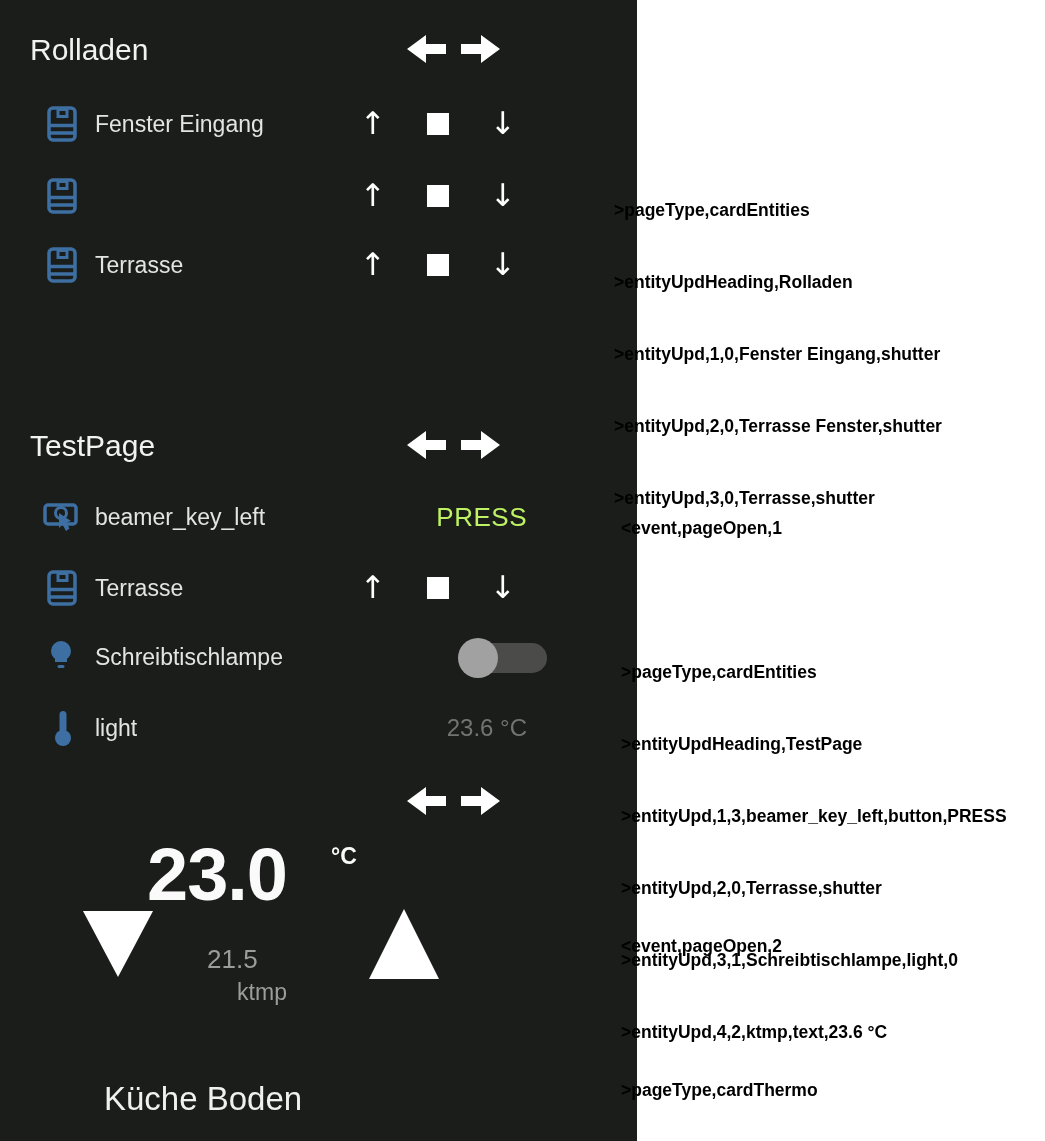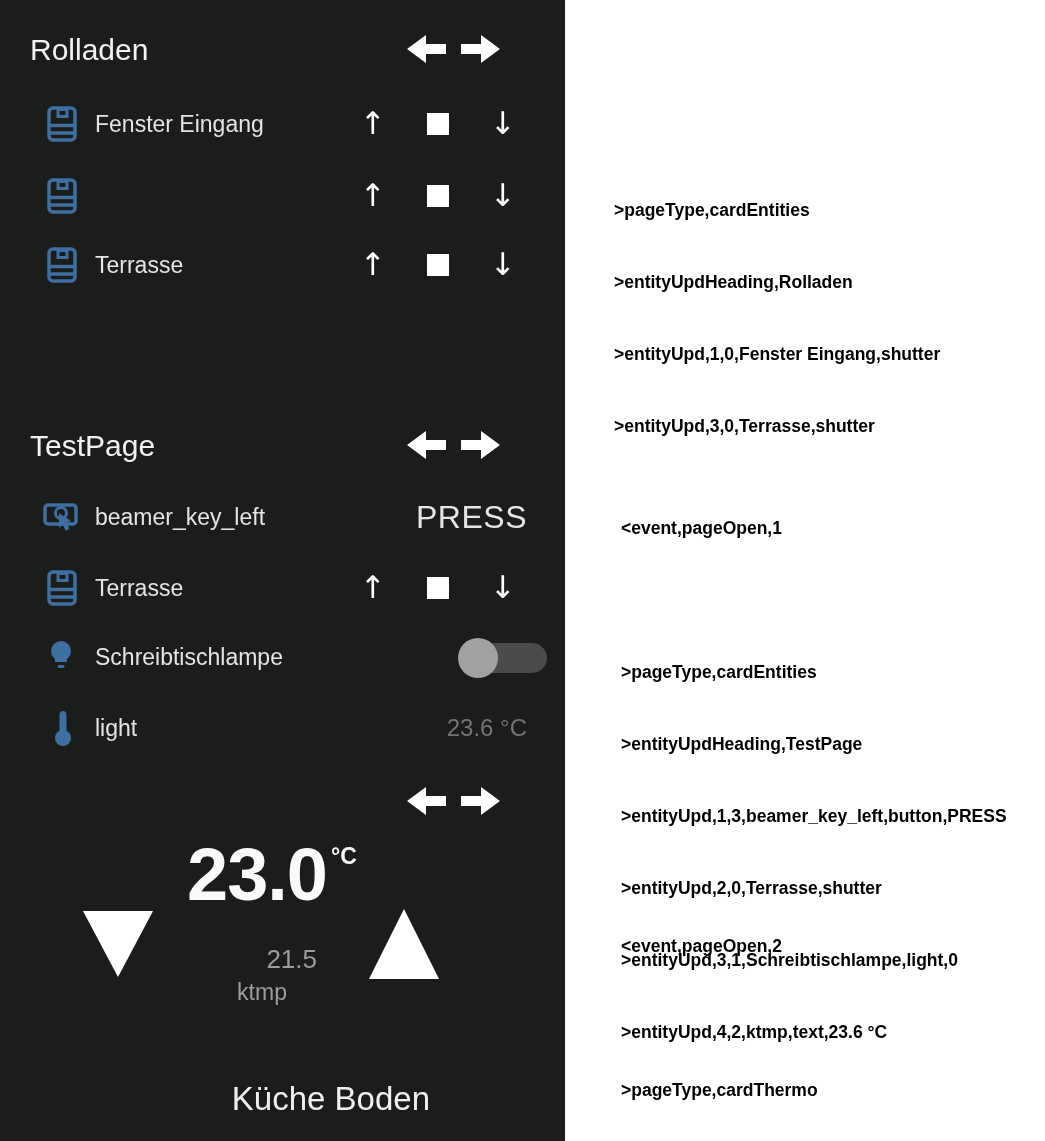--- a/index.html
+++ b/index.html
@@ -1,47 +1,47 @@
 <!DOCTYPE html>
 <html><head>
 <meta charset="utf-8">
 <style>
   html,body{margin:0;padding:0;background:#fff;}
   #screen{position:relative;width:1045px;height:1141px;background:#ffffff;overflow:hidden;
           font-family:"Liberation Sans",sans-serif;}
-  .panel{position:absolute;left:0;top:0;width:565px;height:1141px;background:#1a1d1a;}
+  .panel{position:absolute;left:0;top:0;width:637px;height:1141px;background:#1a1d1a;}
 
   .heading{position:absolute;left:30px;font-size:30px;color:#f2f2f2;line-height:34px;}
   .nav-btn{position:absolute;width:40px;height:30px;cursor:pointer;}
   .nav-btn svg{display:block;}
 
   .row{position:absolute;left:0;width:565px;height:56px;}
   .e-icon{position:absolute;}
   .label{position:absolute;left:95px;top:0;line-height:56px;font-size:23px;color:#e4e4e4;}
   .ctl{position:absolute;top:0;width:40px;height:56px;line-height:54px;text-align:center;
        font-size:31px;color:#ffffff;font-family:"DejaVu Sans",sans-serif;cursor:pointer;}
   .ctl-up{left:353px;}
   .ctl-down{left:483px;}
   .stop{position:absolute;left:427px;top:17px;width:22px;height:22px;background:#ffffff;cursor:pointer;}
   .press{position:absolute;left:387px;top:0;width:140px;text-align:right;line-height:56px;
-         font-size:32px;letter-spacing:.5px;color:#e5e5e5;cursor:pointer;}
+         font-size:26px;letter-spacing:.5px;color:#bef264;cursor:pointer;}
   .value{position:absolute;left:380px;top:0;width:147px;text-align:right;line-height:56px;
          font-size:24px;color:#737373;}
 
   .toggle{position:absolute;left:458px;top:9px;width:90px;height:40px;cursor:pointer;}
   .track{position:absolute;left:7px;top:5px;width:82px;height:30px;border-radius:15px;background:#4b4b4a;}
   .knob{position:absolute;left:0;top:0;width:40px;height:40px;border-radius:50%;background:#a1a1a1;}
 
-  .big-temp{position:absolute;left:147px;top:836px;width:220px;text-align:center;
+  .big-temp{position:absolute;left:147px;top:836px;width:220px;
             font-size:74px;line-height:78px;font-weight:bold;letter-spacing:-1px;color:#fafafa;}
   .temp-unit{position:absolute;left:331px;top:843px;font-size:23px;font-weight:bold;color:#fafafa;}
   .tri{position:absolute;cursor:pointer;}
-  .target{position:absolute;left:207px;top:944px;width:110px;text-align:right;font-size:26px;color:#9c9c9c;}
+  .target{position:absolute;left:207px;top:944px;width:110px;text-align:left;font-size:26px;color:#9c9c9c;}
   .state{position:absolute;left:207px;top:979px;width:110px;text-align:center;font-size:23px;color:#9c9c9c;}
-  .thermo-title{position:absolute;left:128px;top:1080px;width:302px;text-align:right;font-size:33px;color:#f0f0f0;}
+  .thermo-title{position:absolute;left:104px;top:1080px;width:302px;text-align:left;font-size:33px;color:#f0f0f0;}
 
   .log{position:absolute;color:#000000;font-weight:bold;font-size:17.5px;line-height:24px;white-space:pre;}
   .log div{height:24px;}
   .log .gap{height:24px;}
 </style>
 </head>
 <body>
 
 <div id="screen">
   <div class="panel">
@@ -195,20 +195,21 @@
     <div class="target">21.5</div>
     <div class="state">ktmp</div>
     <div class="thermo-title">Küche Boden</div>
   </div>
 
   <div class="log" style="left:614px;top:78px;">
     <div class="gap"></div>
     <div>&gt;pageType,cardEntities</div>
     <div>&gt;entityUpdHeading,Rolladen</div>
     <div>&gt;entityUpd,1,0,Fenster Eingang,shutter</div>
+    <div>&gt;entityUpd,2,0,Terrasse Fenster,shutter</div>
     <div>&gt;entityUpd,3,0,Terrasse,shutter</div>
   </div>
 
   <div class="log" style="left:621px;top:468px;">
     <div>&lt;event,pageOpen,1</div>
     <div class="gap"></div>
     <div>&gt;pageType,cardEntities</div>
     <div>&gt;entityUpdHeading,TestPage</div>
     <div>&gt;entityUpd,1,3,beamer_key_left,button,PRESS</div>
     <div>&gt;entityUpd,2,0,Terrasse,shutter</div>

